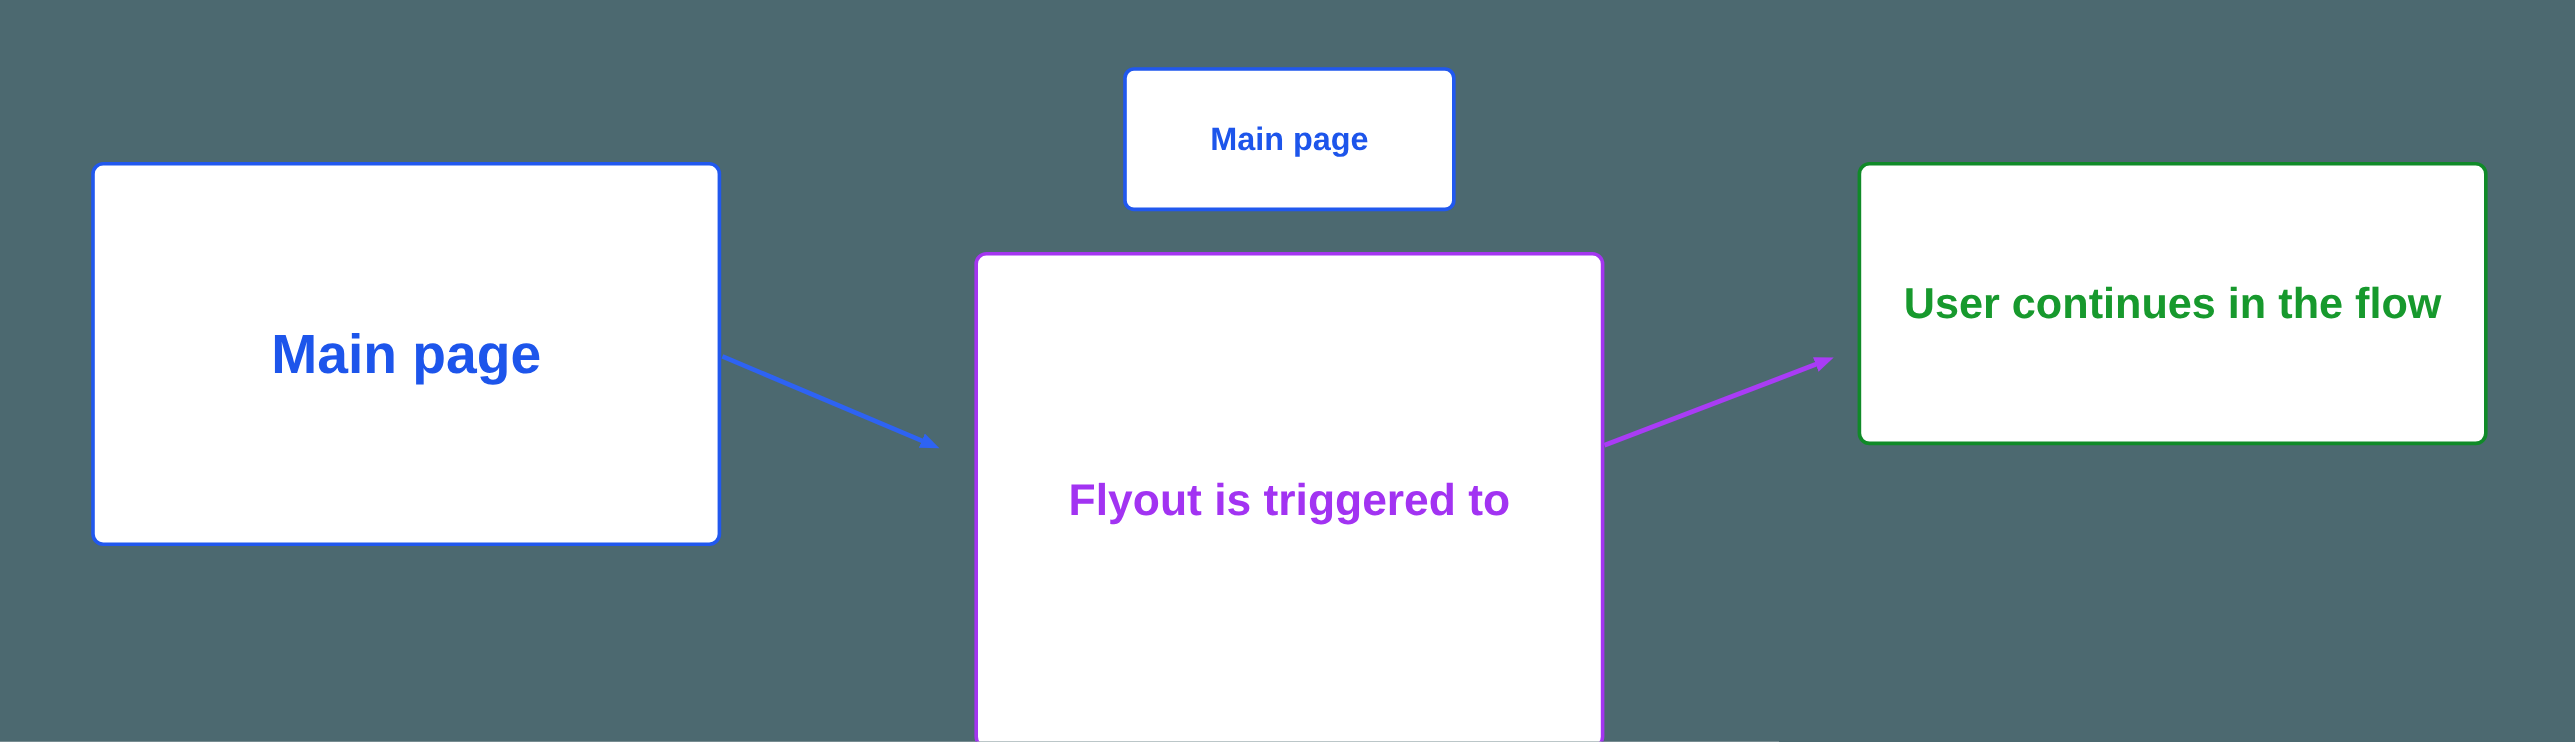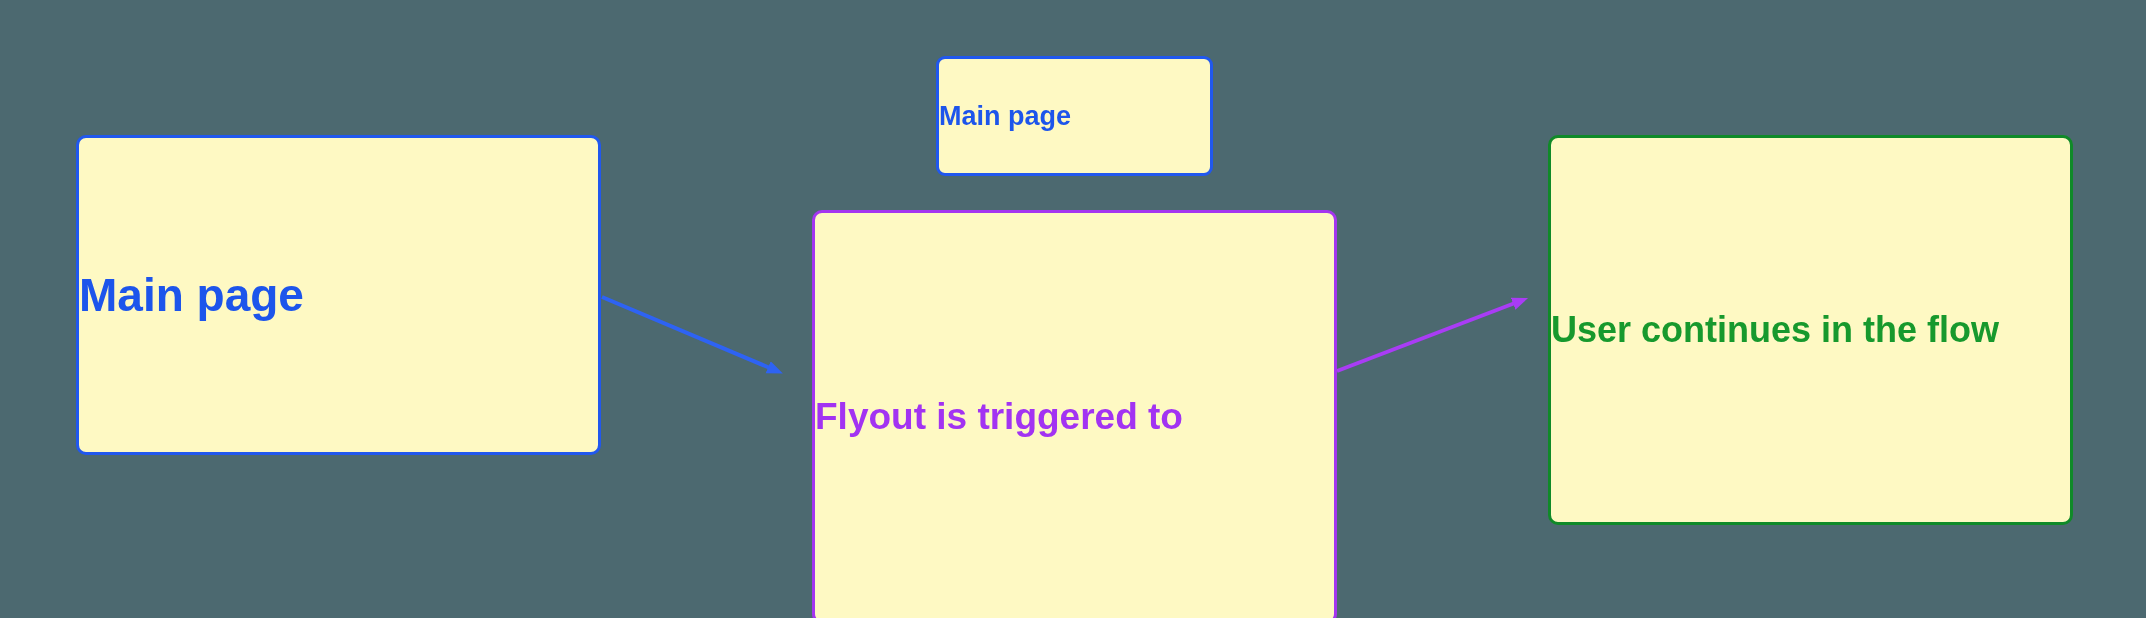--- a/index.html
+++ b/index.html
@@ -10,26 +10,26 @@
   .canvas {
     position: relative;
     width: 2146px;
     height: 618px;
     overflow: hidden;
     background: #4C6970;
   }
   .node {
     position: absolute;
     box-sizing: border-box;
-    background: #fef9c3;
+    background: #ffffff;
     border: 3px solid #000;
     border-radius: 10px;
     display: flex;
     flex-direction: column;
-    align-items: flex-start;
+    align-items: center;
     justify-content: center;
     text-align: center;
     font-weight: bold;
   }
   .node-main-page {
     left: 76px; top: 135px;
     width: 525px; height: 320px;
     font-size: 46px;
   }
   .node-main-page-small {
@@ -39,21 +39,21 @@
     border-radius: 9px;
   }
   .node-flyout {
     left: 812px; top: 210px;
     width: 525px; height: 414px;
     font-size: 37px;
     line-height: 46px;
   }
   .node-user-flow {
     left: 1548px; top: 135px;
-    width: 525px; height: 390px;
+    width: 525px; height: 236px;
     font-size: 36px;
   }
   .edges-overlay {
     position: absolute;
     left: 0; top: 0;
     width: 2146px;
     height: 618px;
   }
 </style>
 </head>

